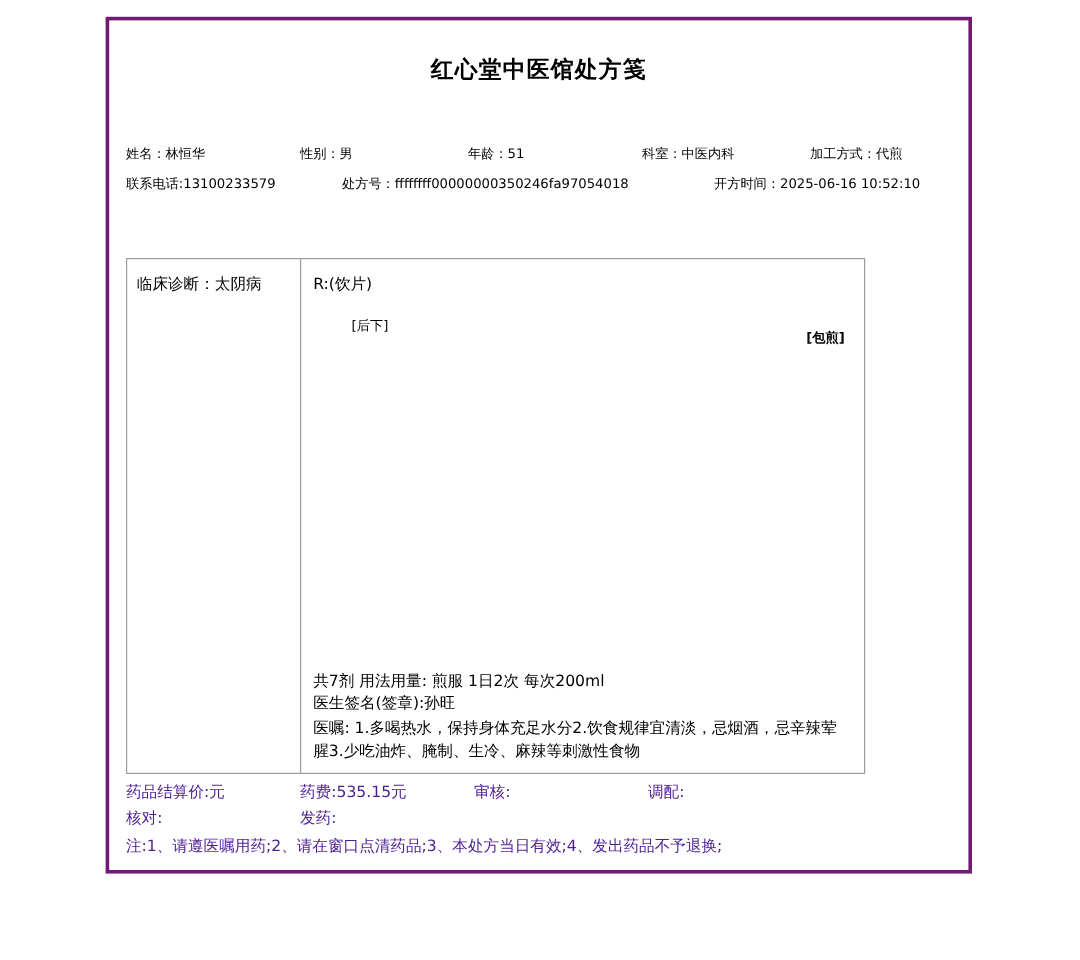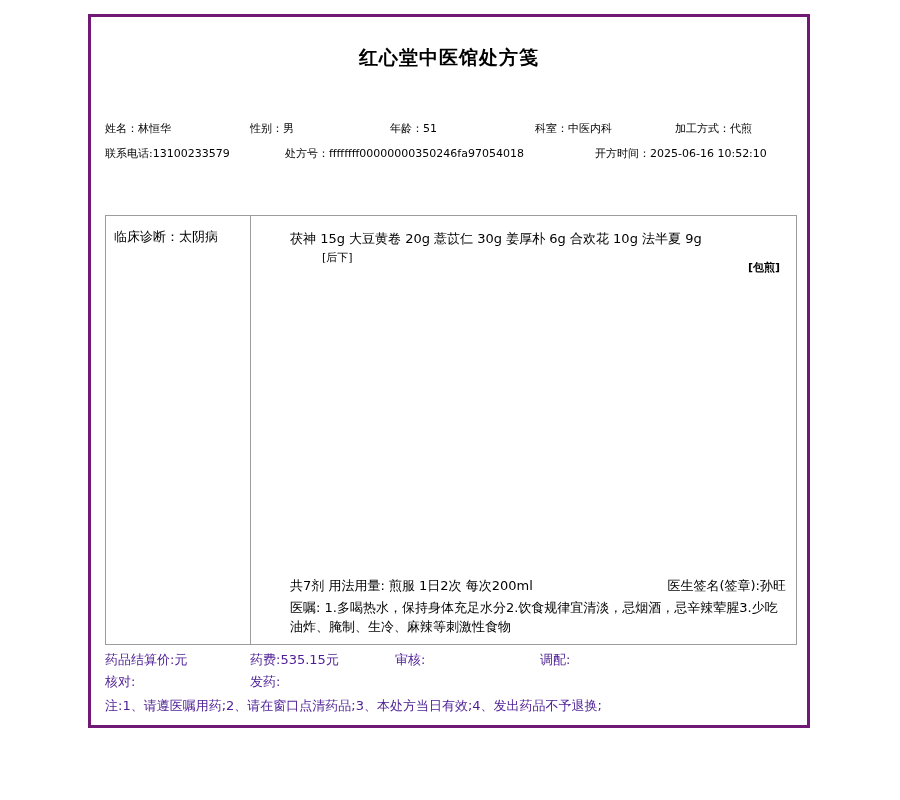--- a/index.html
+++ b/index.html
@@ -47,26 +47,25 @@
   .m-dept  { width: 140px; }
   .m-proc  { width: auto; }
   .m-phone { width: 180px; }
   .m-rxno  { width: 310px; }
   .m-time  { width: auto; }
 
   .rx-box {
     position: absolute;
     left: 14px;
     top: 198px;
-    width: 692px;
+    width: 616px;
     height: 430px;
     border: 1px solid #9c9c9c;
     box-sizing: border-box;
     display: flex;
-    gap: 29px;
   }
   .rx-left {
     width: 145px;
     border-right: 1px solid #9c9c9c;
     box-sizing: border-box;
     padding: 12px 0 0 8px;
     font-size: 13px;
   }
   .rx-right {
     flex: 1;
@@ -93,20 +92,21 @@
     left: 10px;
     right: 10px;
     bottom: 8px;
     font-size: 13px;
   }
   .foot-row1 {
     display: flex;
     justify-content: space-between;
     align-items: baseline;
     margin-bottom: 3px;
+    flex-direction: column;
   }
   .advice {
     line-height: 19px;
   }
 
   .bottom {
     position: absolute;
     left: 14px;
     top: 634px;
     width: 692px;
@@ -147,21 +147,21 @@
       <span class="cell m-rxno"><span>处方号：</span><span>ffffffff00000000350246fa97054018</span></span>
       <span class="cell m-time"><span>开方时间：</span><span>2025-06-16 10:52:10</span></span>
     </div>
   </div>
 
   <div class="rx-box">
     <div class="rx-left">
       <span>临床诊断：</span><span>太阴病</span>
     </div>
     <div class="rx-right">
-      <div class="drug-line">茯神 15g  大豆黄卷 20g  薏苡仁 30g  姜厚朴 6g  合欢花 10g  法半夏 9g</div>
+      <div class="rx-head">R:(饮片)</div>
       <div class="note-line">
         <span class="note-left">[后下]</span>
         <span class="note-right">[包煎]</span>
       </div>
 
       <div class="rx-footer">
         <div class="foot-row1">
           <span>共7剂 用法用量: 煎服 1日2次 每次200ml</span>
           <span><span>医生签名(签章):</span><span>孙旺</span></span>
         </div>

